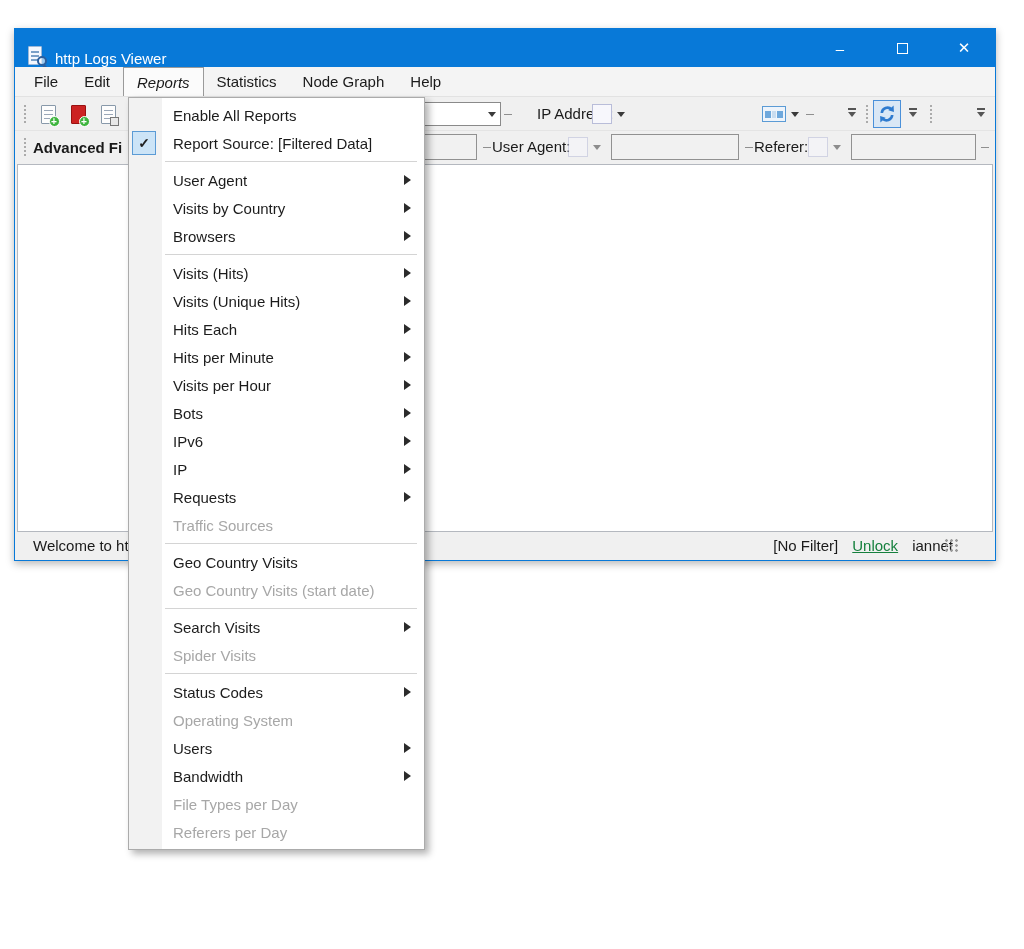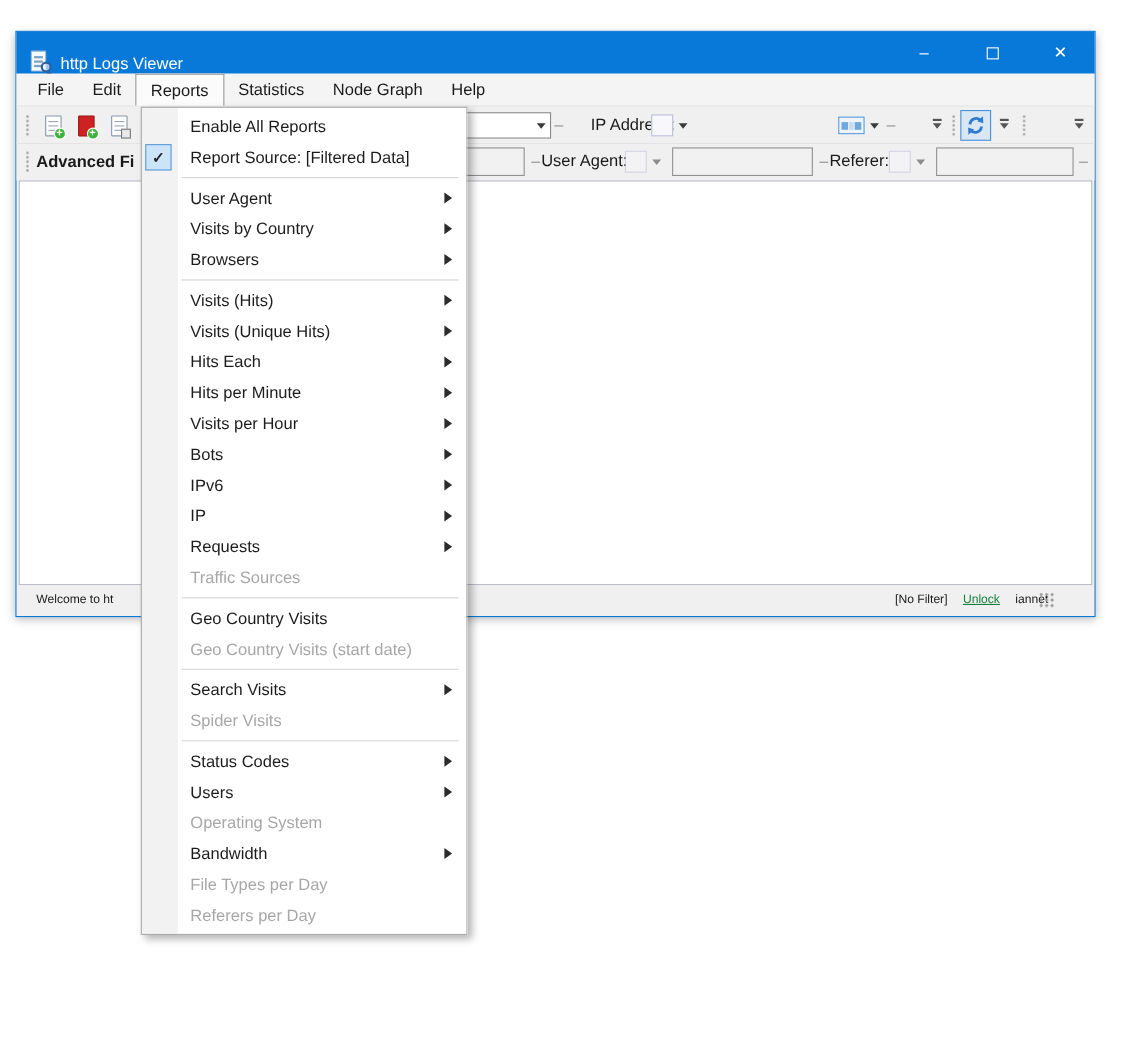--- a/index.html
+++ b/index.html
@@ -28,21 +28,21 @@
   .caption-buttons { margin-left:auto; display:flex; height:100%; }
   .cap-btn { width:62px; height:100%; display:flex; align-items:center; justify-content:center;
     font-size:15px; color:#fff; cursor:default; }
   .maxi-box { width:11px; height:11px; border:1.4px solid #fff; }
 
   
   .menubar { position:absolute; left:0; top:38px; right:0; height:30px;
     background:#f4f4f4; display:flex; align-items:stretch; padding-left:6px;
     border-bottom:1px solid #e2e2e2; font-size:15px; color:#1a1a1a; }
   .menubar .mitem { padding:0 13px; display:flex; align-items:center; }
-  .menubar .mitem.active { background:#fbfbfb; border:1px solid #9a9a9a; border-bottom:none; }
+  .menubar .mitem.active { background:#fbfbfb; border:1px solid #9a9a9a; border-bottom:none;font-style:italic; }
 
   
   .toolbar1 { position:absolute; left:0; top:68px; right:0; height:34px; background:#f0f0f0;
     border-bottom:1px solid #e4e4e4; }
   .toolbar2 { position:absolute; left:0; top:102px; right:0; height:33px; background:#f0f0f0; }
   .tb-el { position:absolute; }
   .grip { width:4px; height:20px; top:7px;
     background-image:radial-gradient(circle, #ababab 1px, transparent 1.3px);
     background-size:4px 4px; }
   .toolbar2 .grip { top:6px; }
@@ -78,21 +78,21 @@
   .overflow:after { content:""; position:absolute; left:2px; top:9px; width:0; height:0;
     border-left:4px solid transparent; border-right:4px solid transparent; border-top:5px solid #555; }
   .refresh-btn { width:28px; height:28px; top:3px; background:#d9e7f5; border:1px solid #4a90d9;
     display:flex; align-items:center; justify-content:center; }
   .tb-input { height:26px; top:3px; background:#f1f1f1; border:1px solid #919191; }
 
   
   .client { position:absolute; left:2px; right:2px; top:135px; bottom:28px;
     background:#fff; border:1px solid #b4b8bf; }
   .statusbar { position:absolute; left:2px; right:2px; bottom:2px; height:26px; background:#f0f0f0;
-    display:flex; align-items:center; font-size:11px; color:#1a1a1a; }
+    display:flex; align-items:center; font-size:15px; color:#1a1a1a; }
   .status-left { padding-left:16px; white-space:nowrap; }
   .status-right { margin-left:auto; display:flex; align-items:center; gap:14px; padding-right:40px; }
   .unlock { color:#15803d; text-decoration:underline; }
   .resize-grip { position:absolute; right:34px; bottom:5px; width:14px; height:14px;
     background-image:radial-gradient(circle, #9a9a9a 1.2px, transparent 1.5px);
     background-size:5px 5px; background-position:bottom right; }
 
   
   .dropmenu { position:absolute; left:128px; top:97px; width:297px;
     background:linear-gradient(to right, #f2f2f2 0, #f2f2f2 33px, #fff 33px);
@@ -312,27 +312,27 @@
       <div class="menu-item disabled">
         <span>Spider Visits</span>
       </div>
       <div class="menu-sep">
         <div class="line"></div>
       </div>
       <div class="menu-item">
         <span>Status Codes</span>
         <span class="sub-arrow"></span>
       </div>
+      <div class="menu-item disabled">
+        <span>Operating System</span>
+      </div>
       <div class="menu-item">
         <span>Users</span>
         <span class="sub-arrow"></span>
       </div>
-      <div class="menu-item disabled">
-        <span>Operating System</span>
-      </div>
       <div class="menu-item">
         <span>Bandwidth</span>
         <span class="sub-arrow"></span>
       </div>
       <div class="menu-item disabled">
         <span>File Types per Day</span>
       </div>
       <div class="menu-item disabled">
         <span>Referers per Day</span>
       </div>

